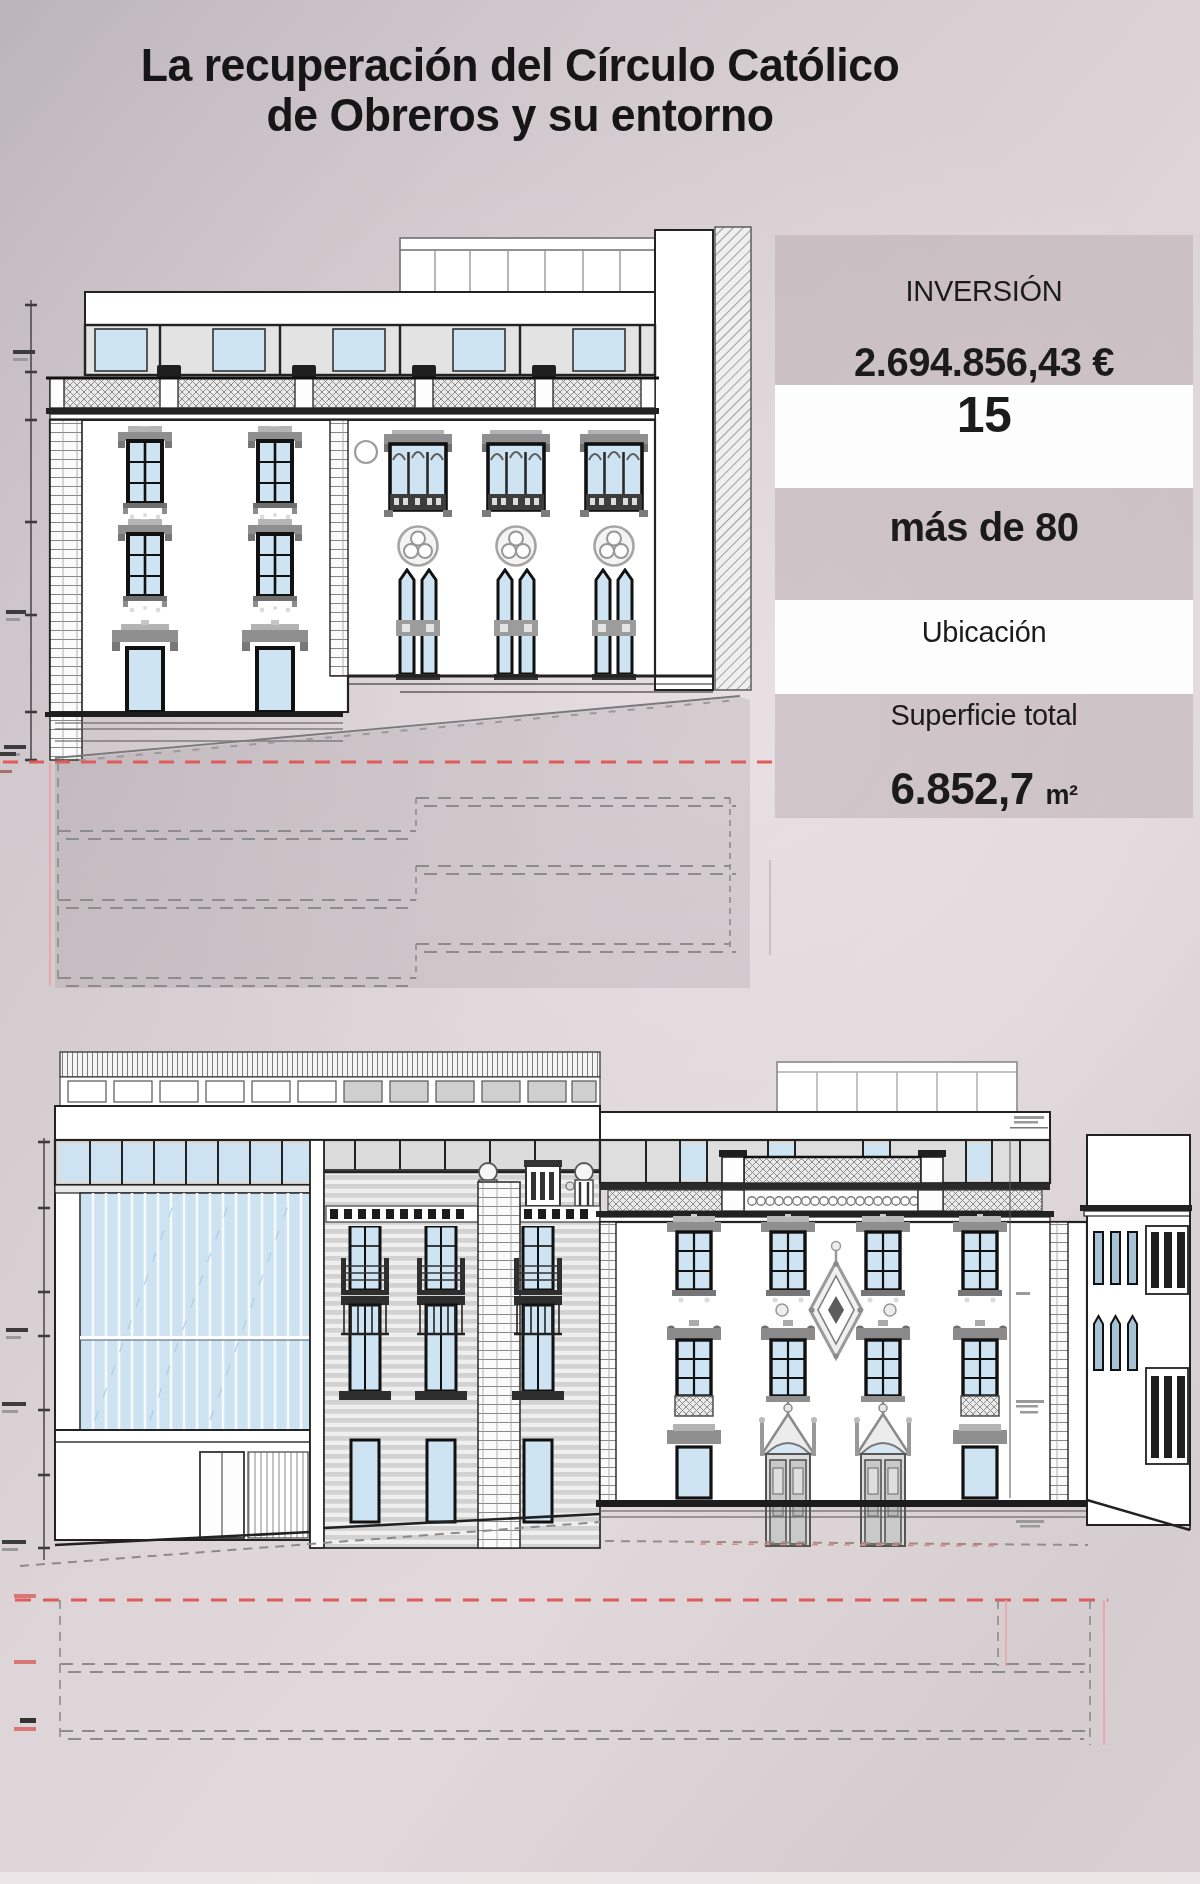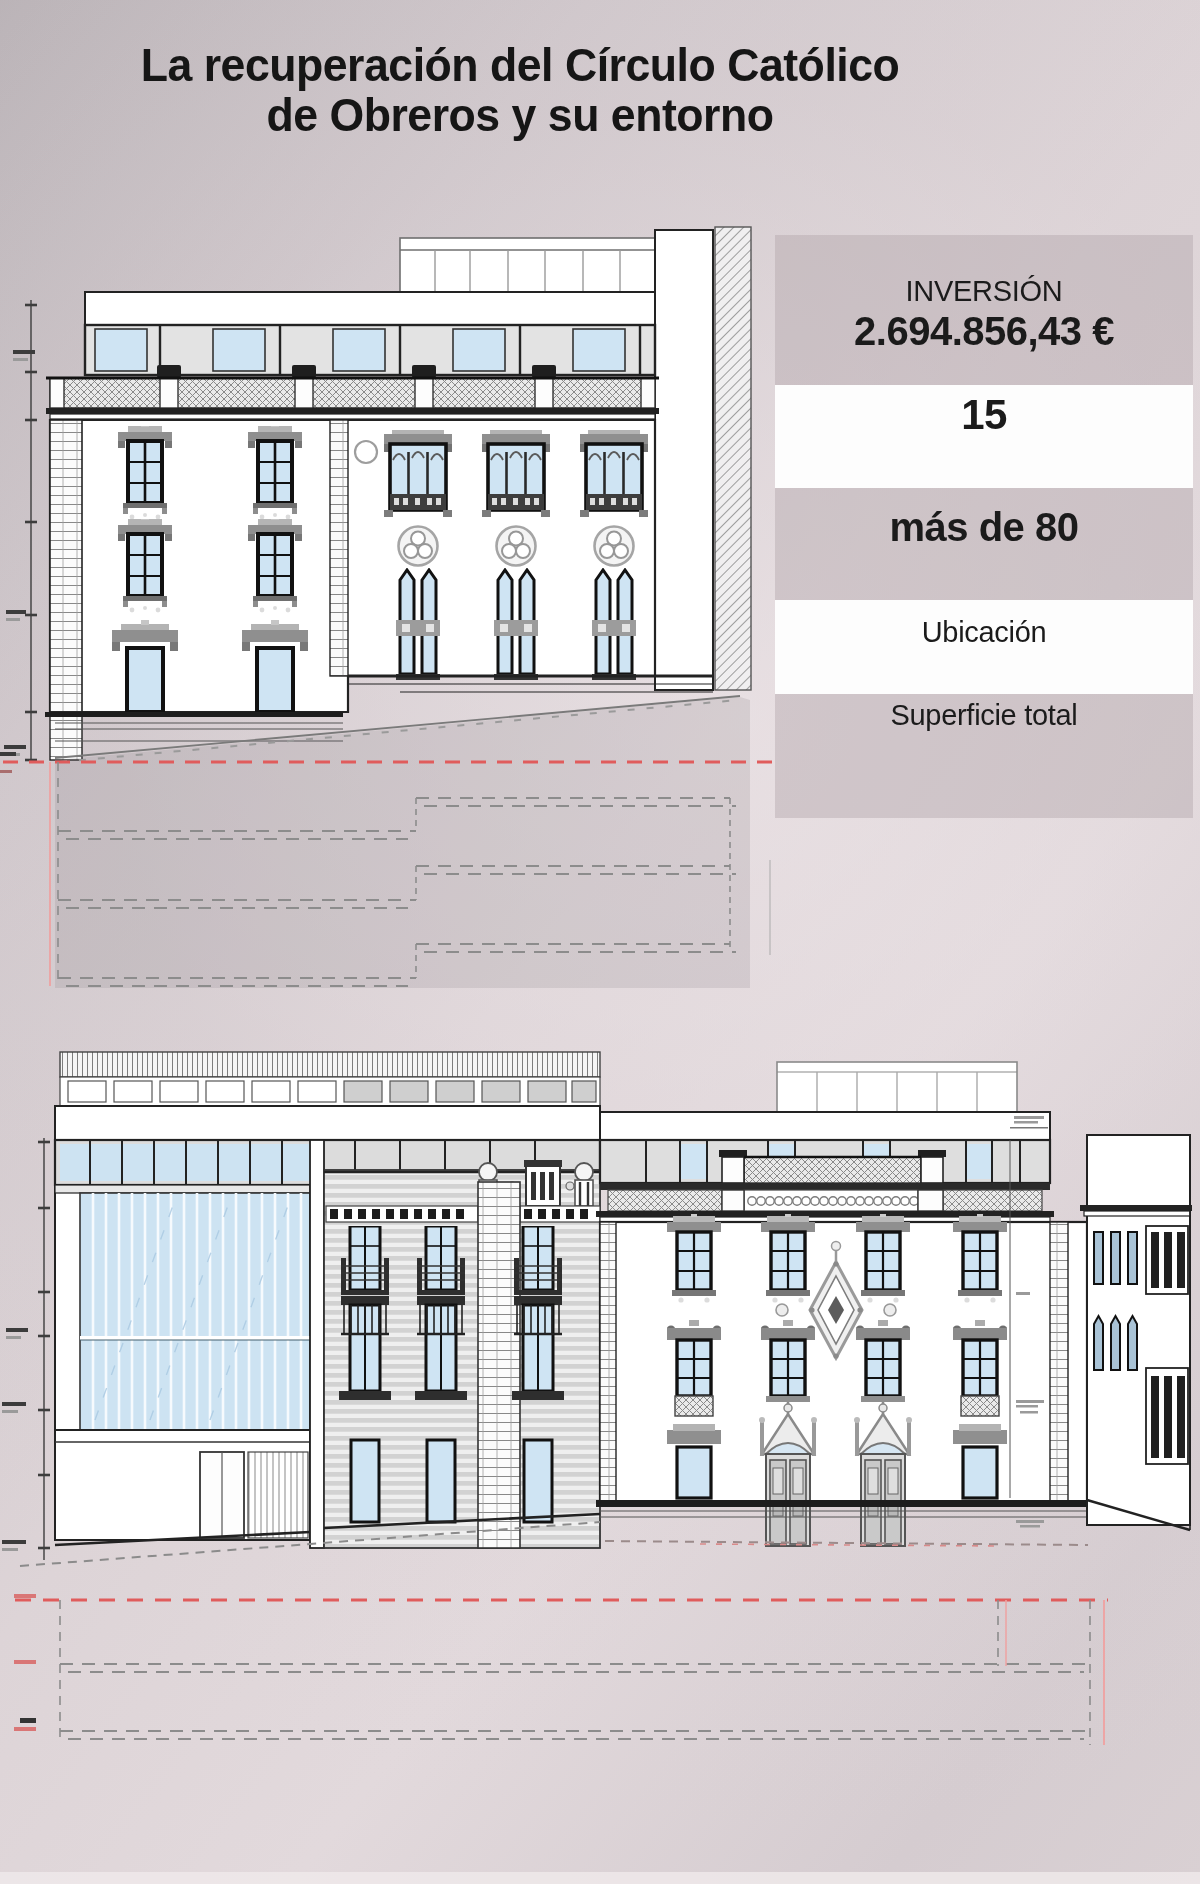--- a/index.html
+++ b/index.html
@@ -9,29 +9,29 @@
       background:
         radial-gradient(95% 60% at 62% 38%, rgba(240,232,235,.55) 0%, rgba(222,212,216,.25) 55%, rgba(0,0,0,0) 100%),
         linear-gradient(128deg,#b9b2b6 0%,#cdc5c9 22%,#ddd4d7 48%,#e2d9dc 66%,#d5ccd0 88%,#d9d0d3 100%);}
   .bottom-strip{position:absolute;left:0;right:0;bottom:0;height:12px;background:#efe9ea;opacity:.85;}
   .title{position:absolute;left:0;top:40px;width:1040px;text-align:center;z-index:3;
          font-weight:800;color:#161616;font-size:46px;line-height:50px;letter-spacing:-.5px;
          transform:scaleX(.97);}
   .panel-row{position:absolute;left:775px;width:418px;z-index:3;display:flex;flex-direction:column;
              align-items:center;box-sizing:border-box;color:#1b1b1b;text-align:center;}
   .band-white{background:#fdfdfd;}
-  .band-gray{background:rgba(172,158,164,.38);}
+  .band-gray{background:rgba(172,158,164,.38);justify-content:space-between;}
   .panel-label{font-size:29px;font-weight:400;letter-spacing:-.3px;line-height:33px;}
   .panel-value{font-weight:800;letter-spacing:-.5px;line-height:46px;}
   .r1{top:235px;height:150px;padding-top:40px;}
   .r2{top:385px;height:103px;padding-top:7px;}
   .r3{top:488px;height:112px;padding-top:16px;}
   .r4{top:600px;height:94px;padding-top:16px;}
   .r5{top:694px;height:124px;padding-top:5px;}
-  .v1{font-size:40px;} .v2{font-size:42px;} .v3{font-size:40px;}
+  .v1{font-size:40px;} .v2{font-size:50px;} .v3{font-size:40px;}
   .v4{font-size:37px;} .v5{font-size:44px;}
   .unit{font-size:27px;font-weight:800;}
   svg.drawing{position:absolute;left:0;top:0;z-index:1;}
 </style>
 </head>
 <body>
 
 <div class="bg"></div>
 
 <svg class="drawing" width="1200" height="1884" viewBox="0 0 1200 1884">
@@ -749,15 +749,19 @@
   <div class="panel-value v2">15</div>
 </div>
 <div class="panel-row r3 band-gray">
   <div class="panel-value v3">más de 80</div>
 </div>
 <div class="panel-row r4 band-white">
   <div class="panel-label">Ubicación</div>
 </div>
 <div class="panel-row r5 band-gray">
   <div class="panel-label">Superficie total</div>
+  <div class="panel-value v5">
+    <span>6.852,7</span>
+    <span class="unit">m²</span>
+  </div>
 </div>
 
 <div class="bottom-strip"></div>
 
 </body></html>

